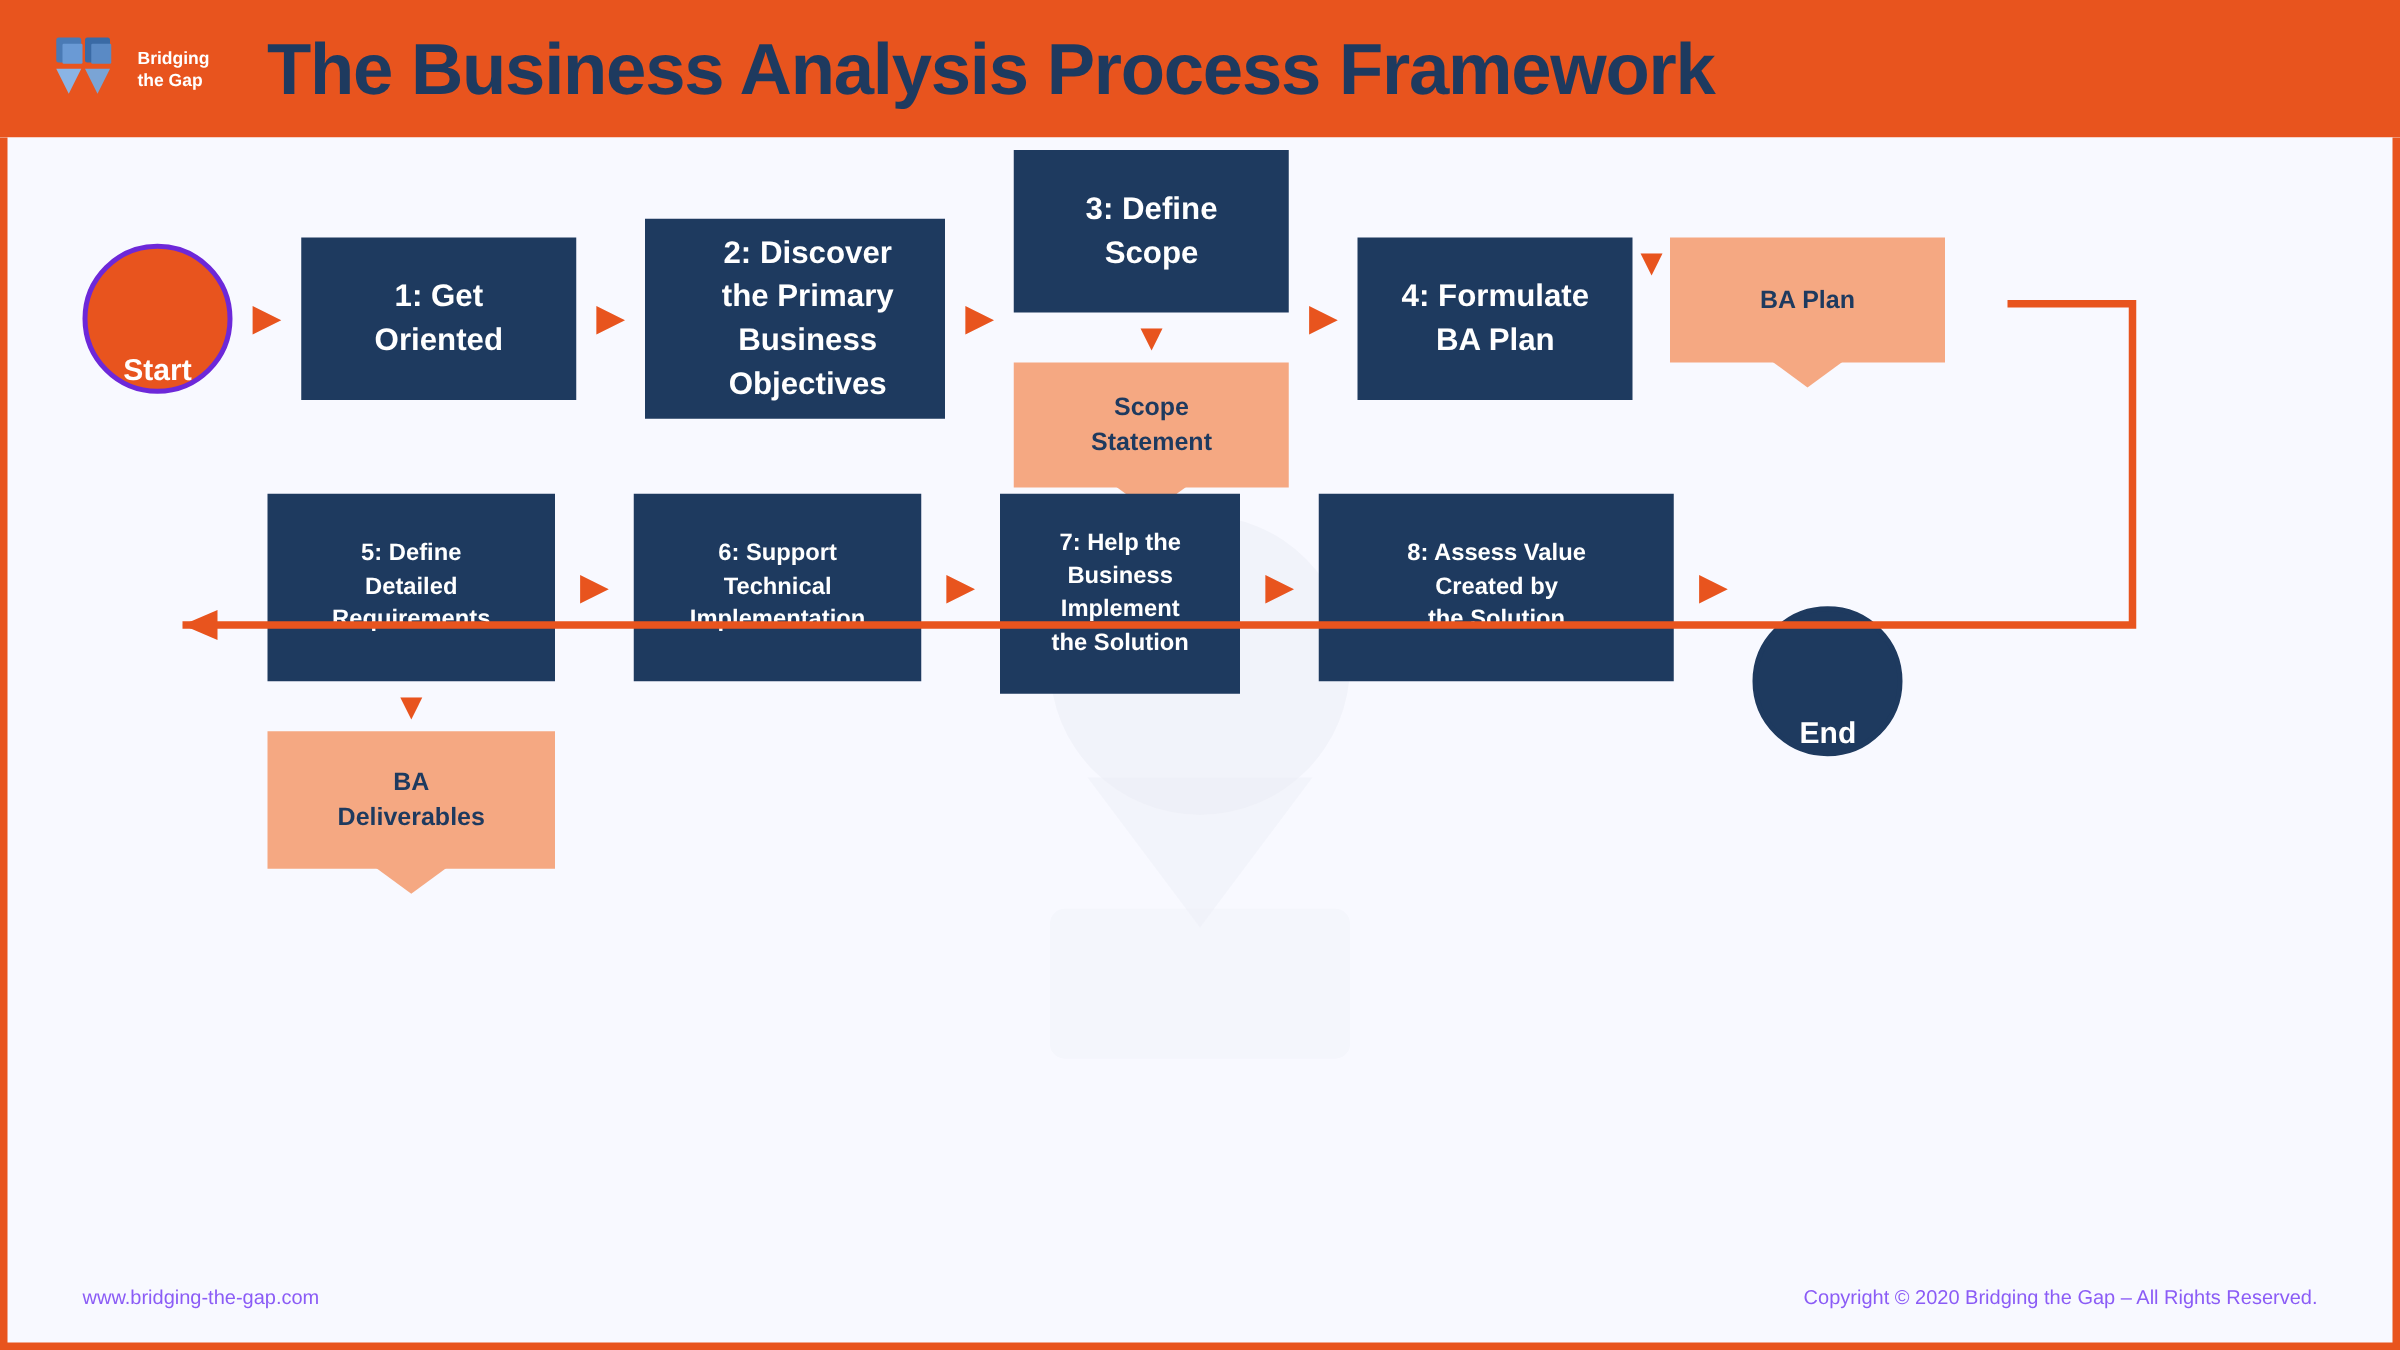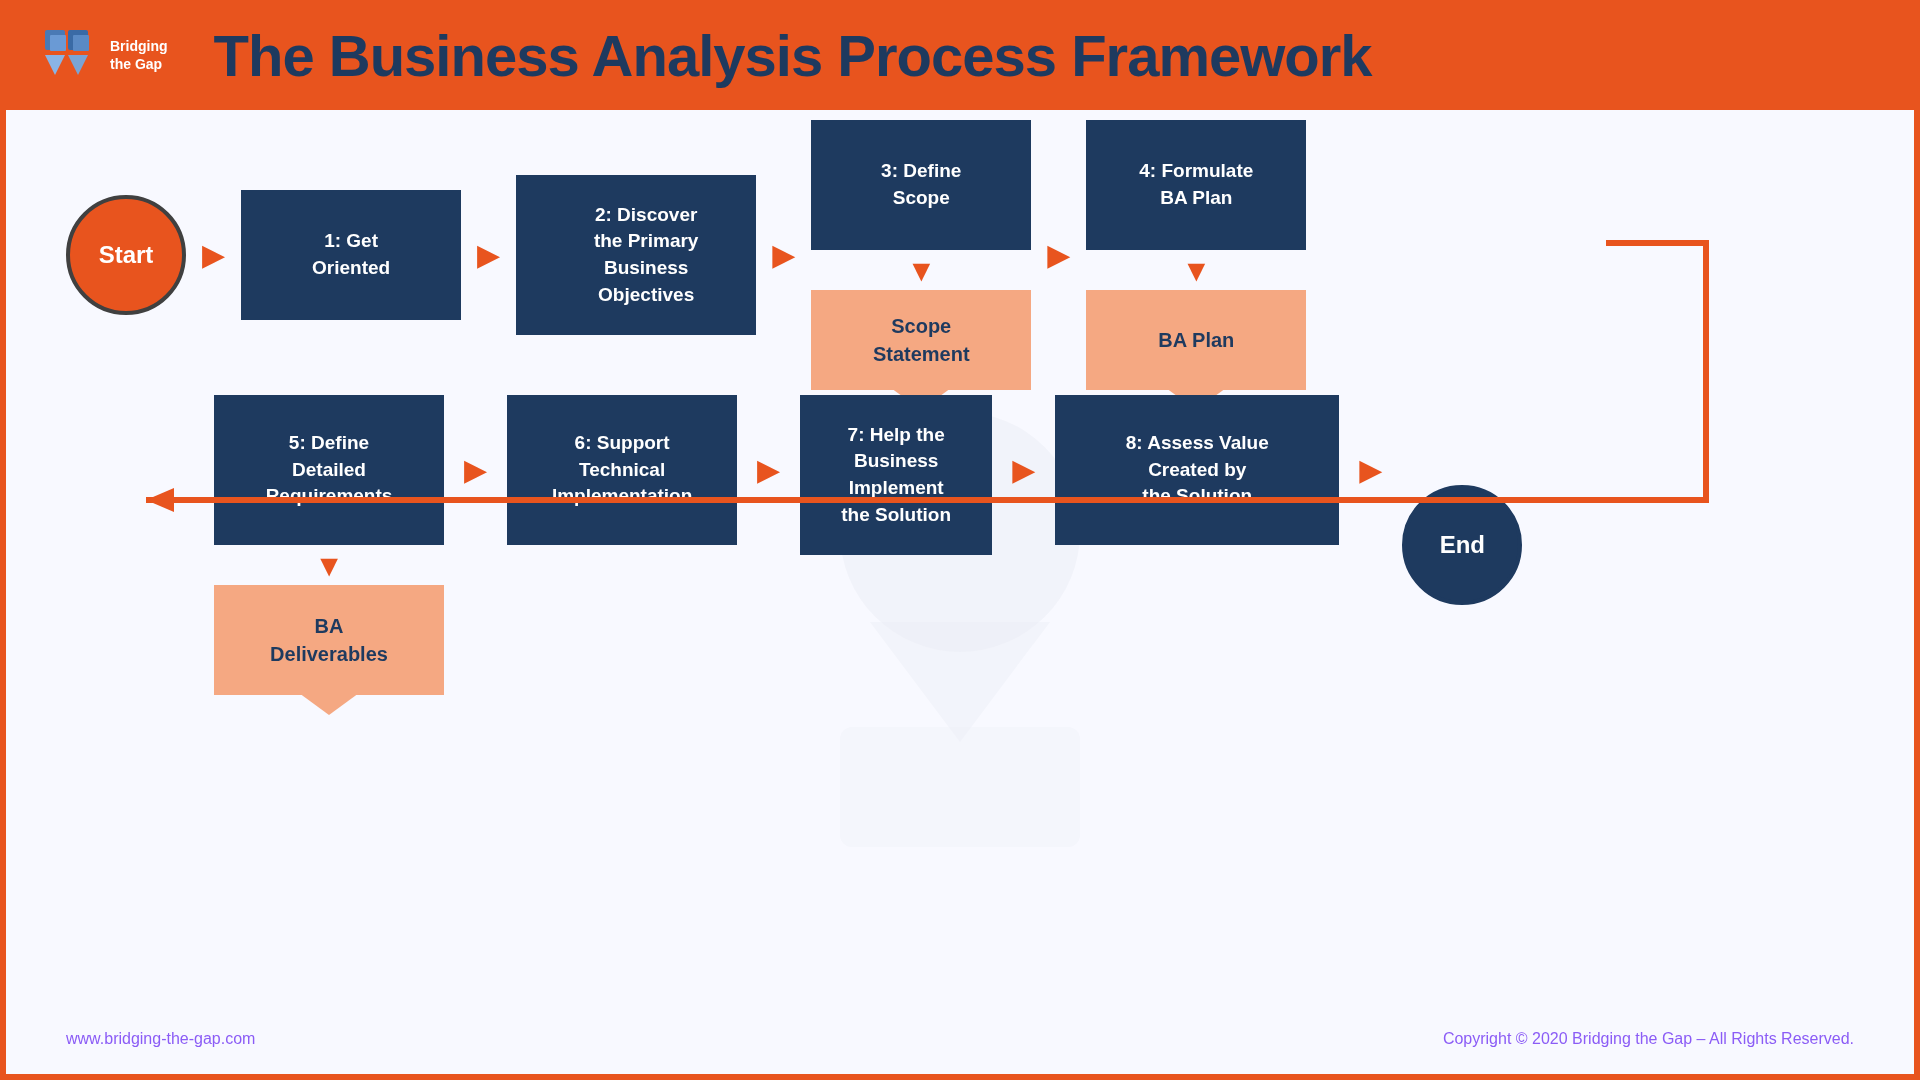--- a/index.html
+++ b/index.html
@@ -84,43 +84,43 @@
       height: 200px;
     }
 
     
     .circle-node {
       width: 120px;
       height: 120px;
       border-radius: 50%;
       background: #e8541e;
       display: flex;
-      align-items: center;
+      align-items: flex-end;
       justify-content: center;
       color: white;
       font-size: 24px;
       font-weight: 800;
       flex-shrink: 0;
-      border: 4px solid #404040;
+      border: 4px solid #6d28d9;
     }
 
     .circle-node.dark {
       background: #1e3a5f;
       border-color: #1e3a5f;
     }
 
     
     .process-box {
       background: #1e3a5f;
       color: white;
       display: flex;
       align-items: center;
       justify-content: center;
       text-align: center;
-      font-size: 19px;
+      font-size: 25px;
       font-weight: 700;
       padding: 12px 16px;
       flex-shrink: 0;
       line-height: 1.4;
     }
 
     .process-box.w160 { width: 220px; height: 130px; }
     .process-box.tall { width: 220px; height: 150px; padding-left: 36px; }
 
     
@@ -295,21 +295,21 @@
         <div class="deliverable-box w200" style="width:220px; height:100px;">
           <span style="white-space:pre-line;">Scope
 Statement</span>
         </div>
       </div>
 
       <div class="gap8"></div>
       <span class="arrow">▶</span>
       <div class="gap8"></div>
 
-      <div style="display:flex; flex-direction:column; align-items:center;">
+      <div style="display:flex; flex-direction:row; align-items:flex-start;">
         <div class="process-box w160" style="width:220px; height:130px;">
           <span style="white-space:pre-line;">4: Formulate
 BA Plan</span>
         </div>
         <div class="down-arrow-span" style="margin-top:6px;">▼</div>
         <div class="deliverable-box w200" style="width:220px; height:100px;">
           <span style="white-space:pre-line;">BA Plan</span>
         </div>
       </div>
 

